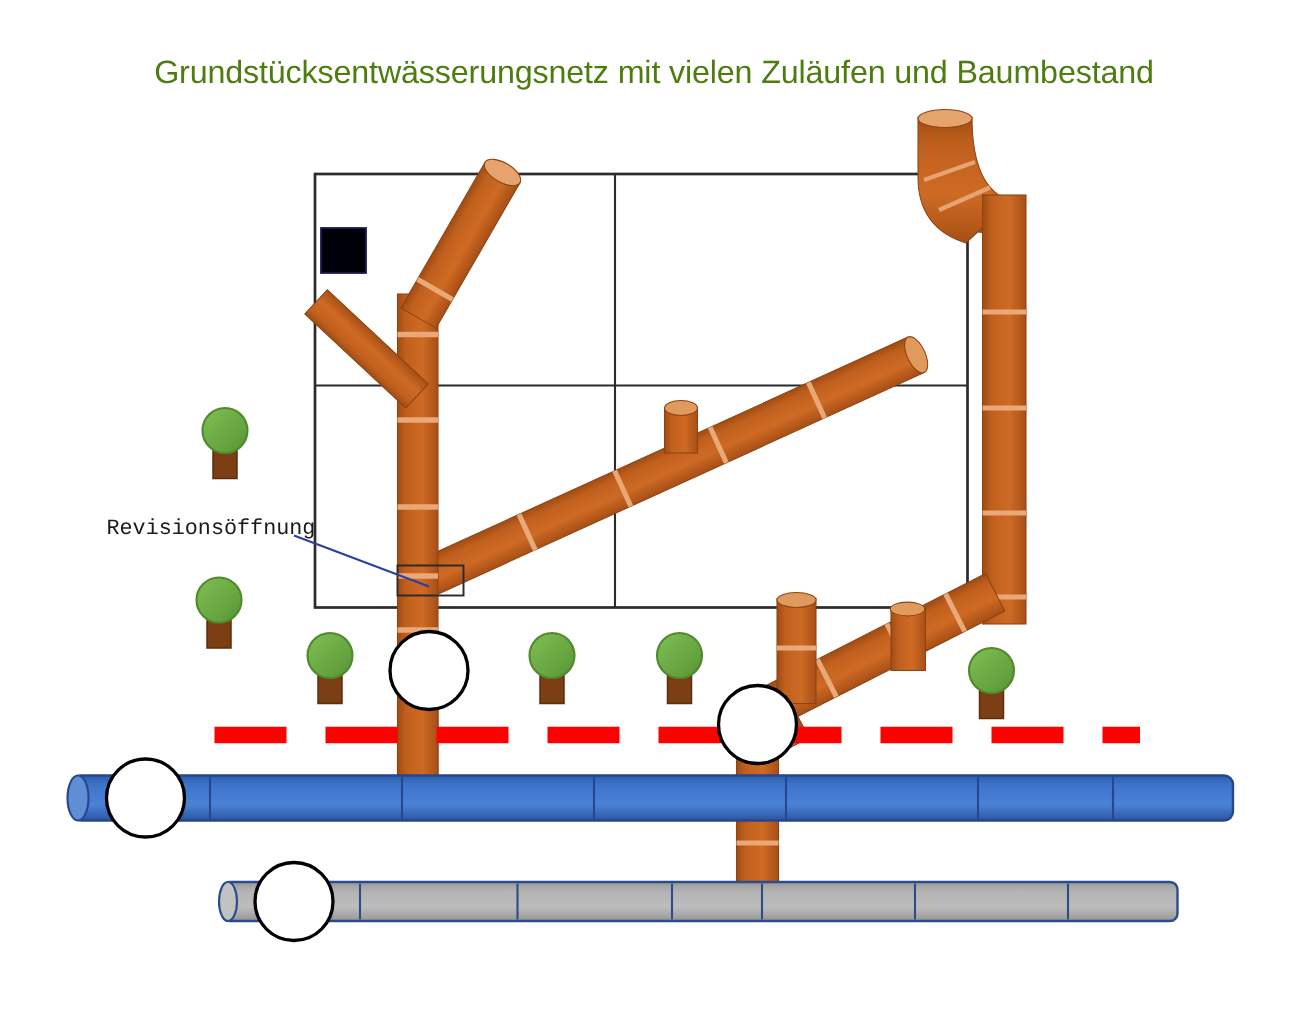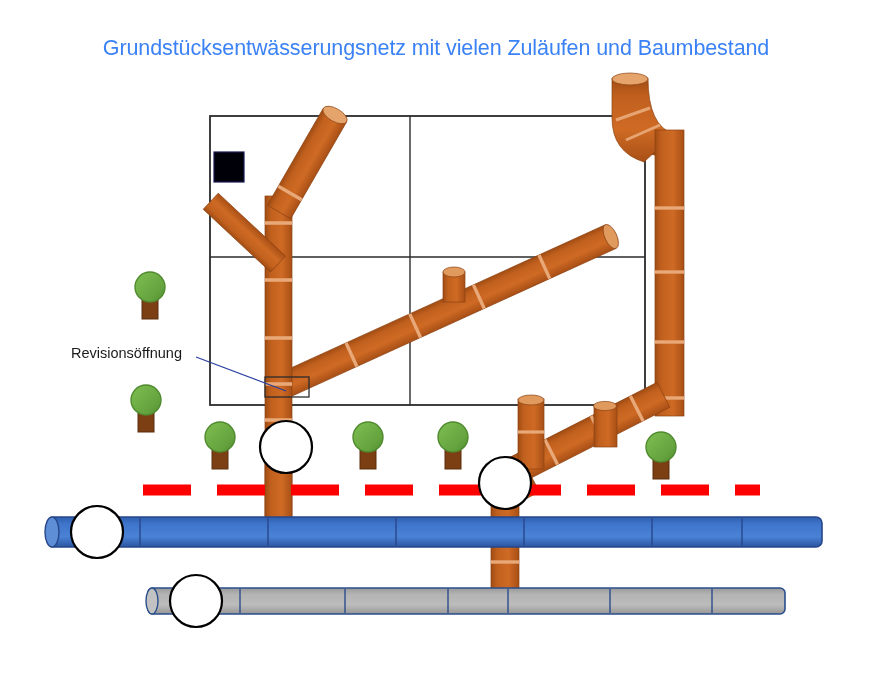--- a/index.html
+++ b/index.html
@@ -21,31 +21,32 @@
     background: #ffffff;
   }
   .diagram-title {
     position: absolute;
     left: 0;
     top: 36px;
     width: 872px;
     text-align: center;
     font-size: 21.5px;
     font-weight: 400;
-    color: #3b82f6;
+    color: #4d7c0f;
     letter-spacing: -0.1px;
     white-space: nowrap;
   }
   .callout-label {
     position: absolute;
     left: 71px;
     top: 345px;
     font-size: 14.5px;
     color: #1a1a1a;
     white-space: nowrap;
+    font-family: Liberation Mono, monospace;
   }
   svg.scene {
     position: absolute;
     left: 0;
     top: 0;
     width: 872px;
     height: 681px;
   }
 </style>
 </head>

